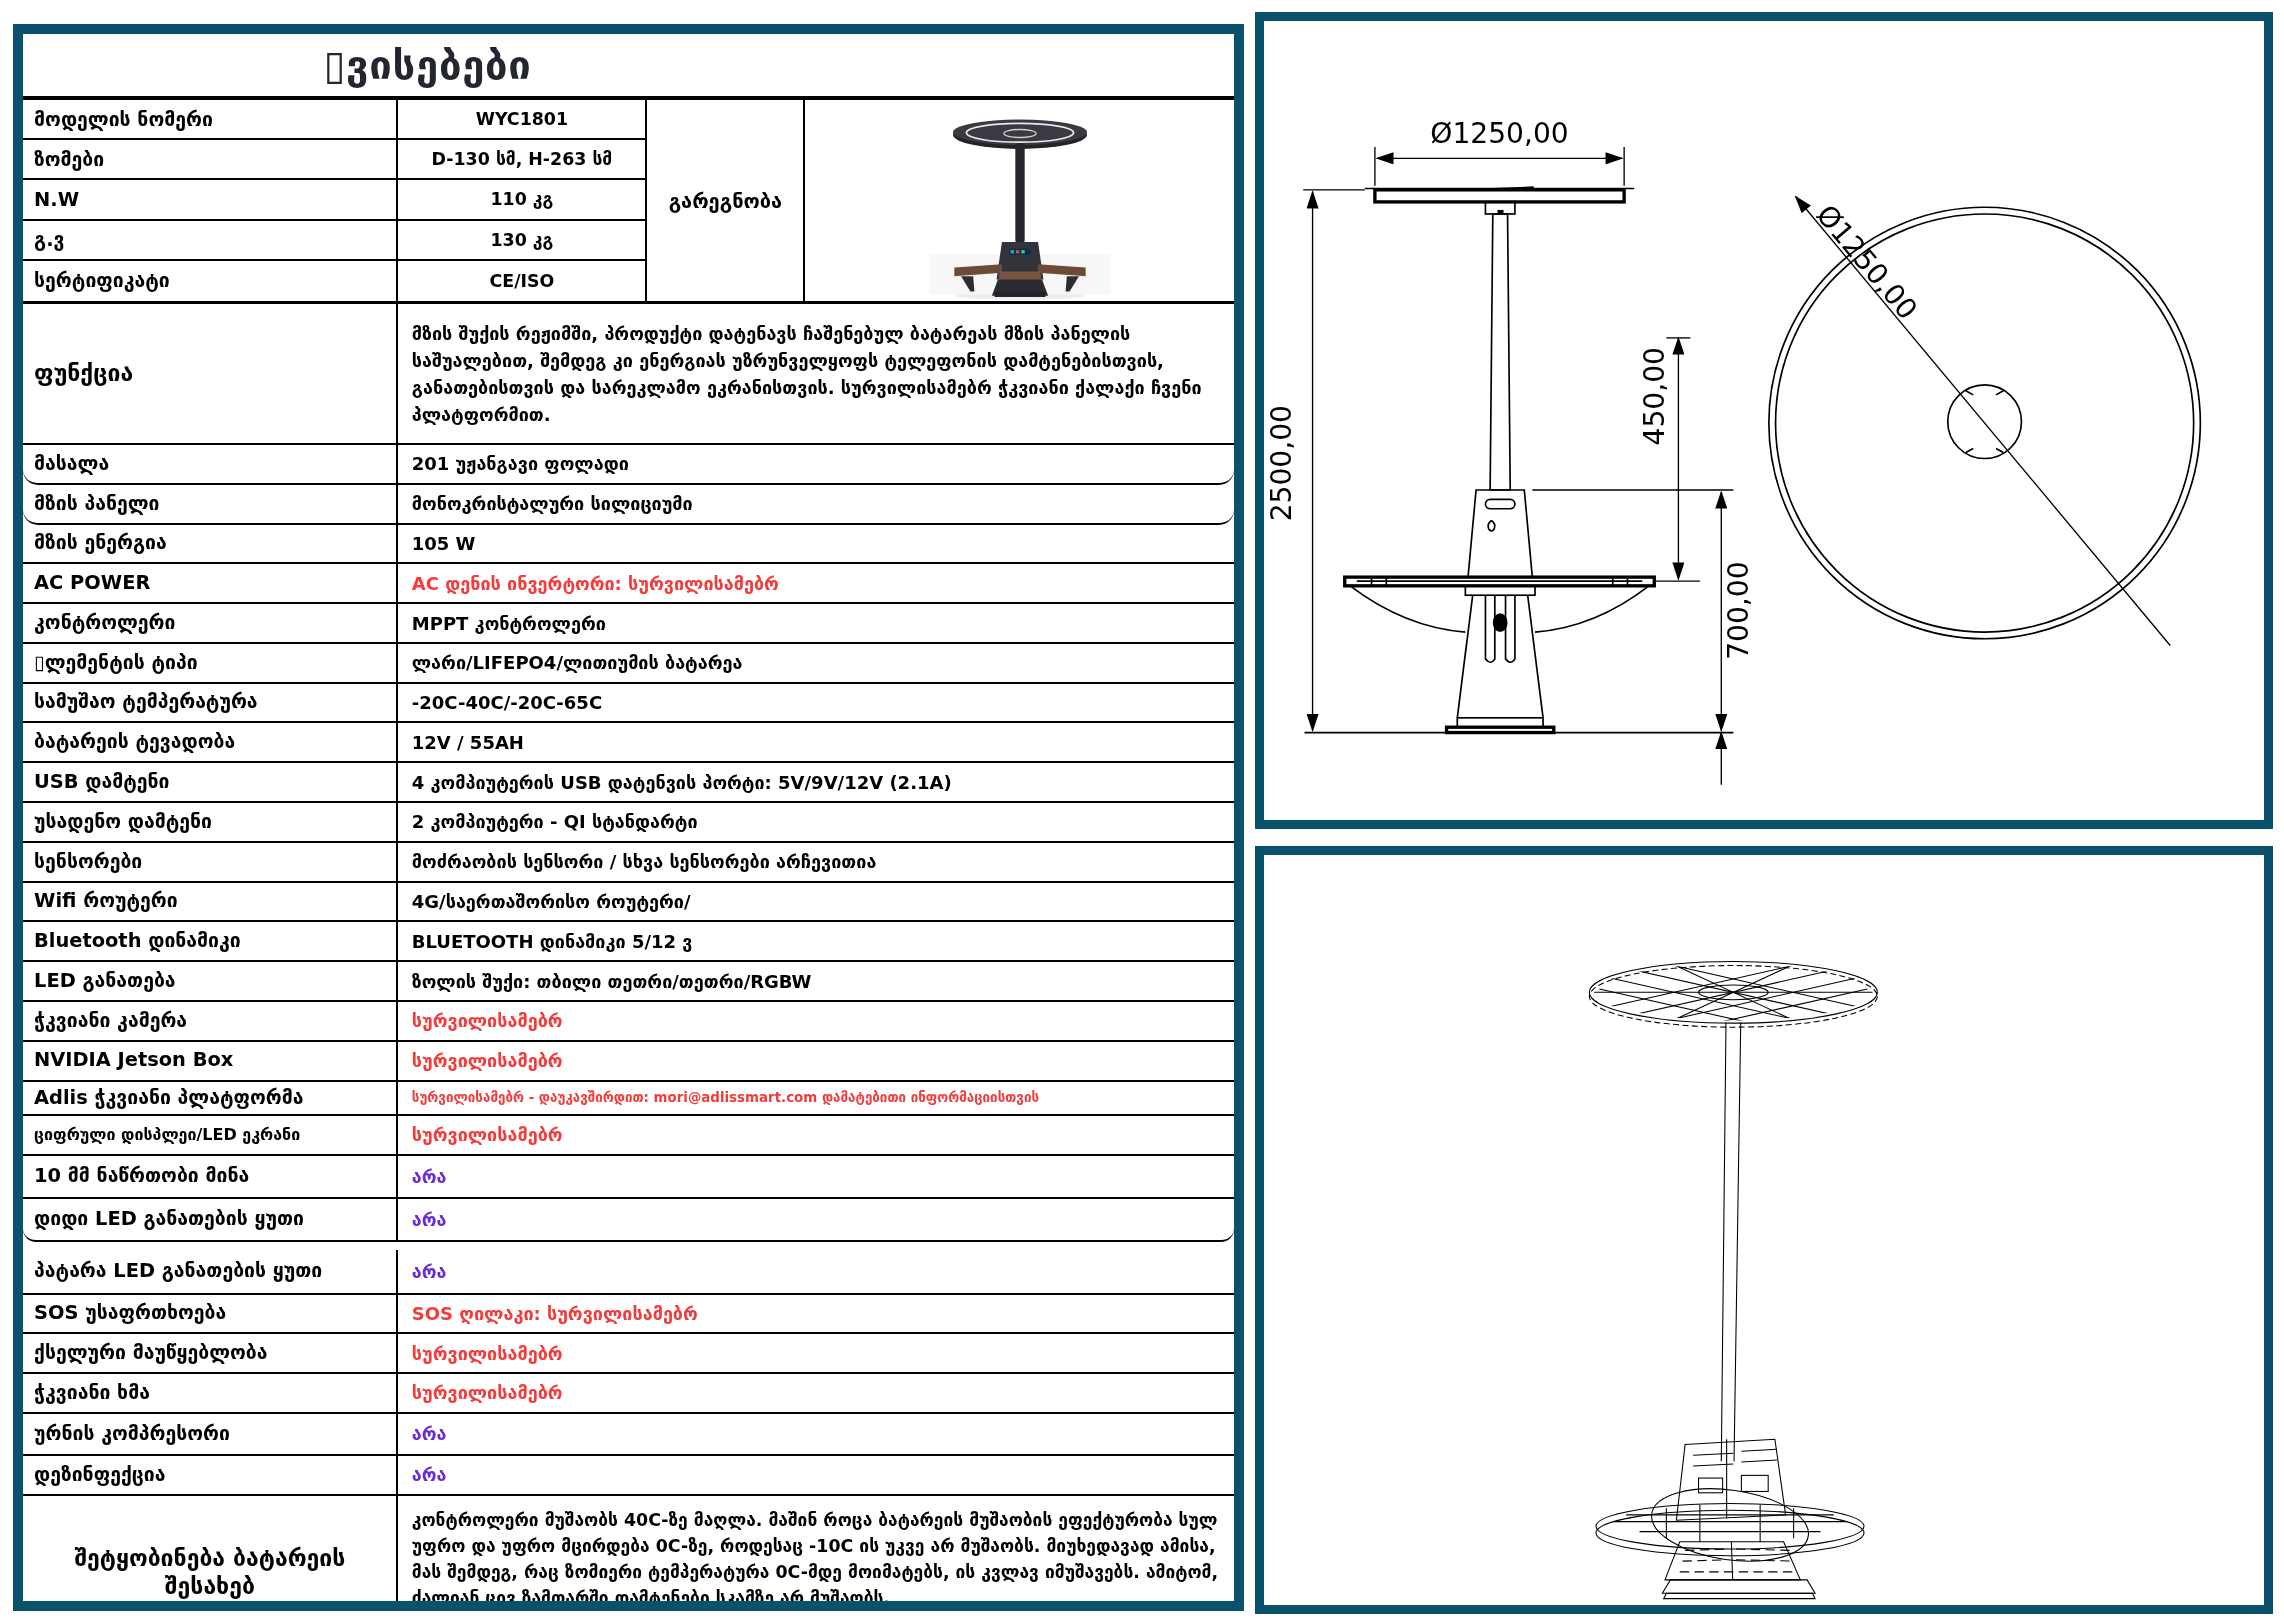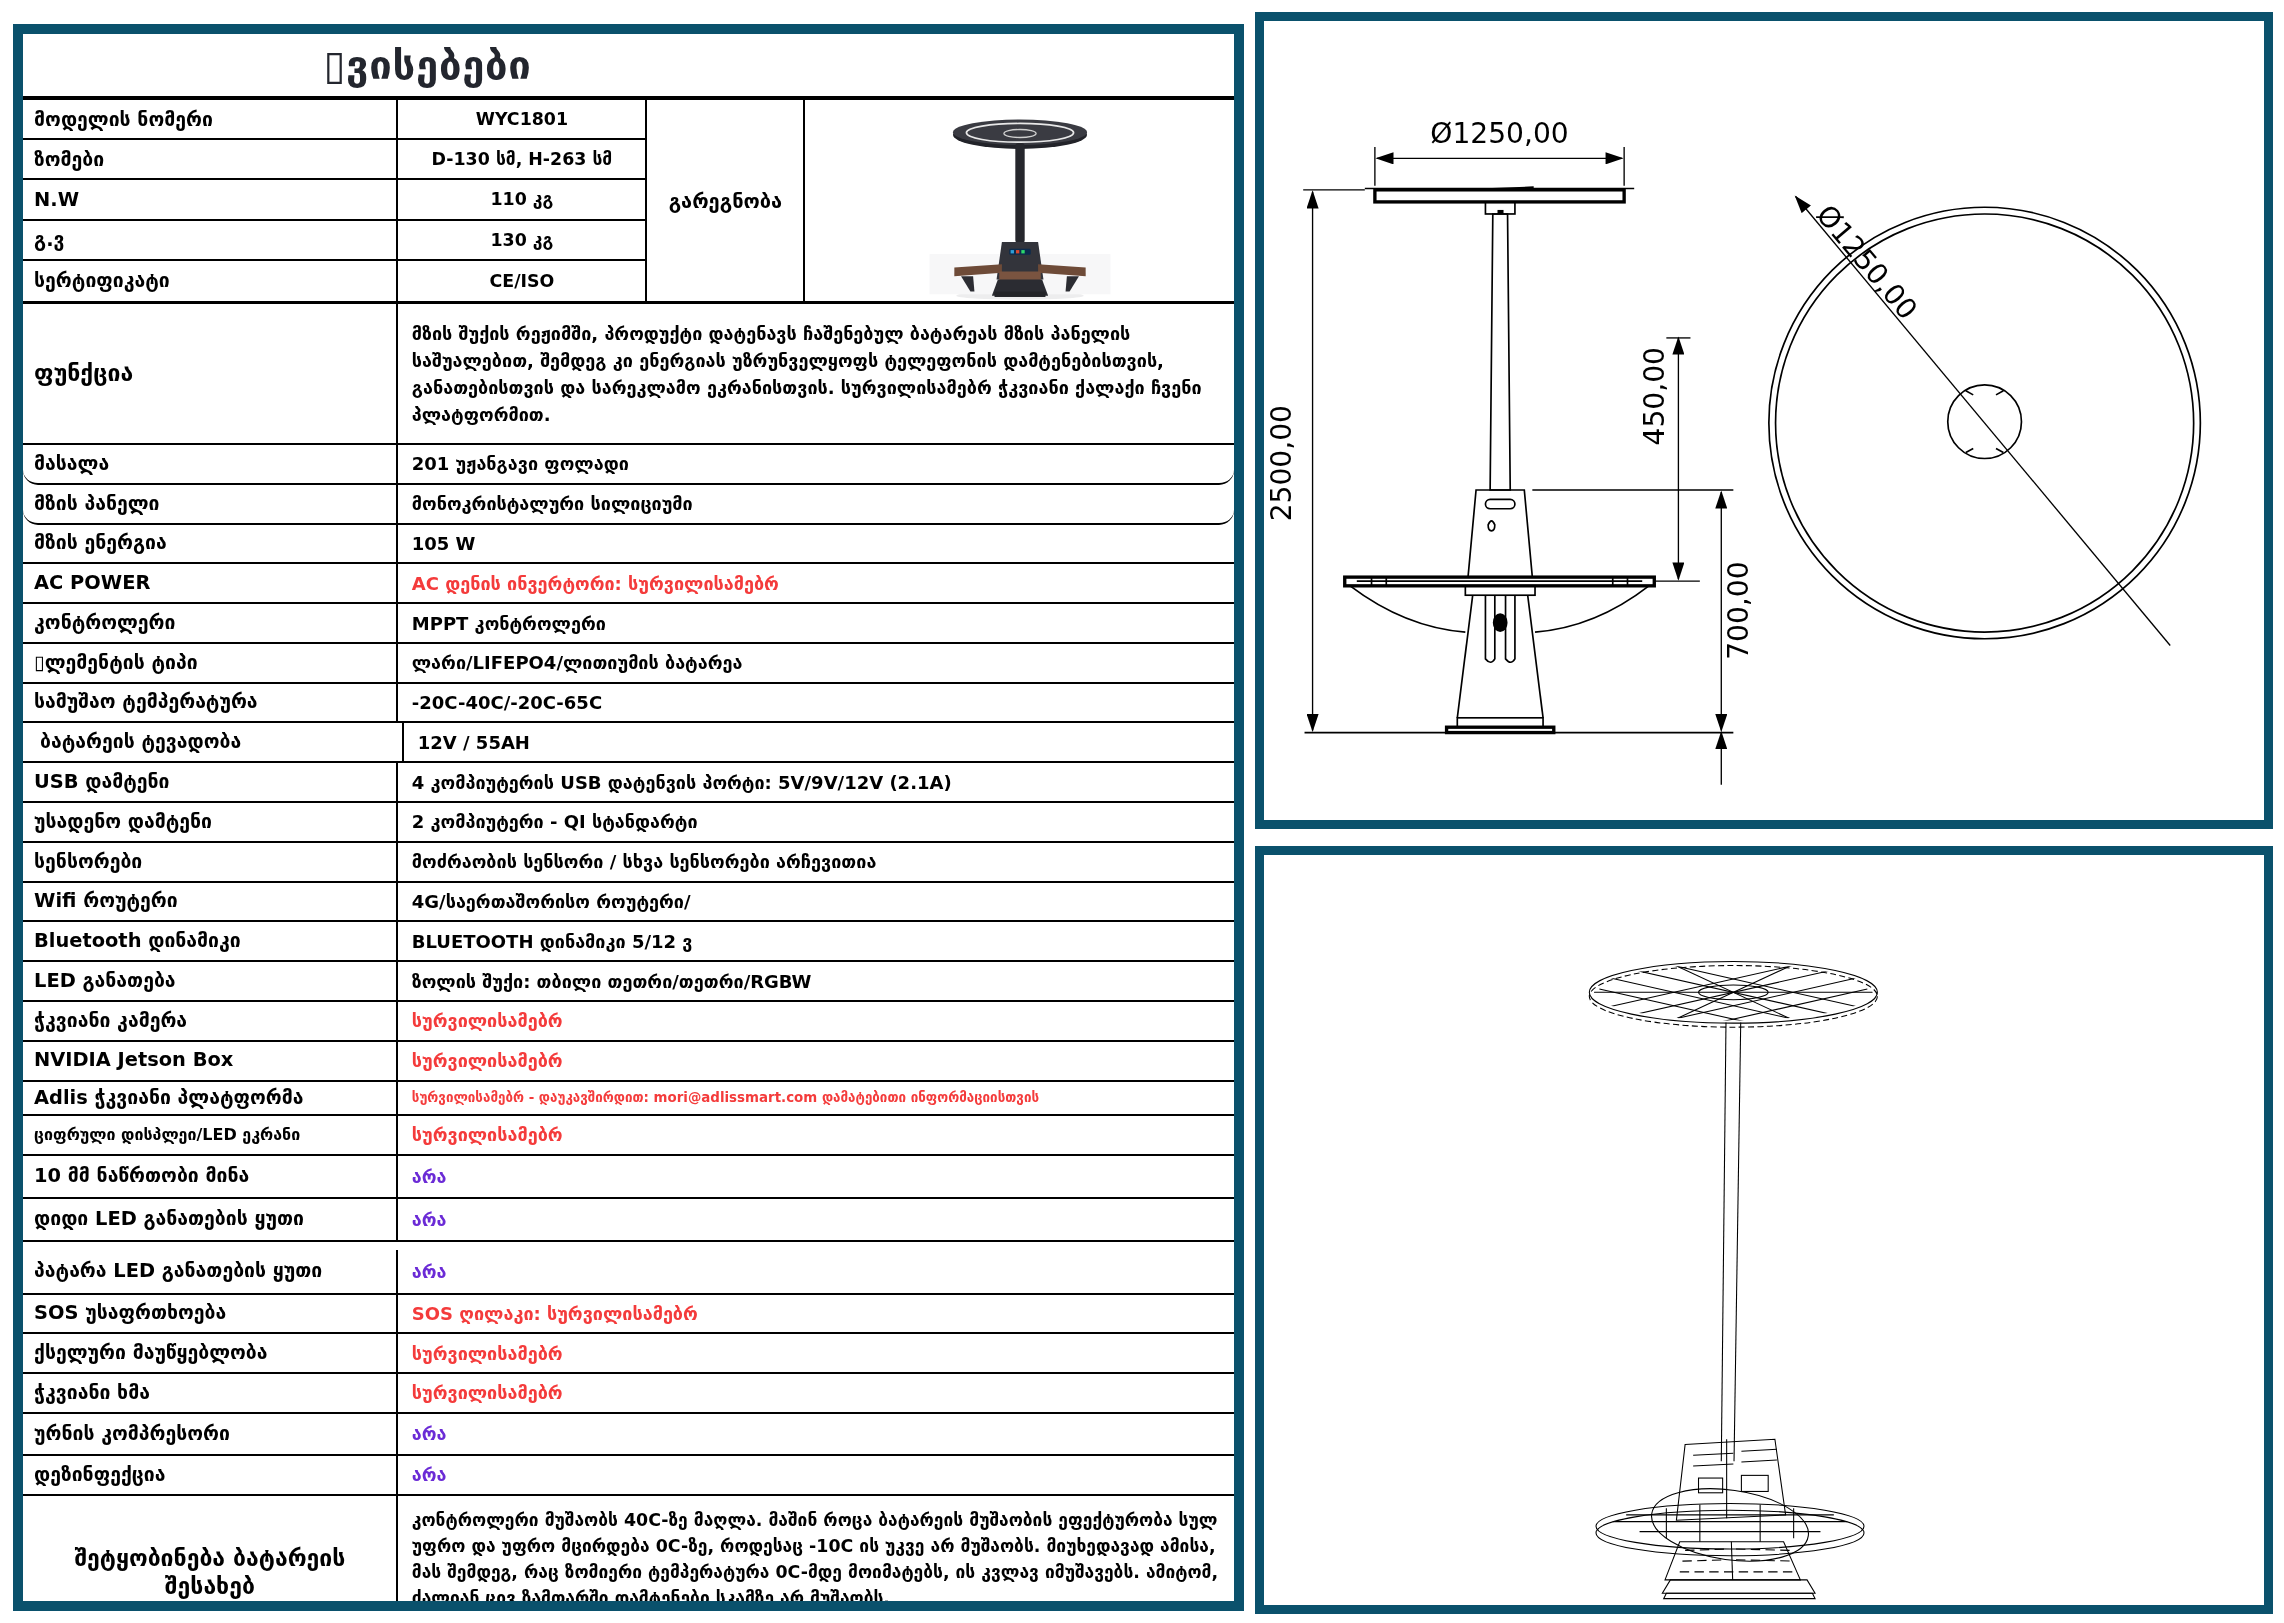--- a/index.html
+++ b/index.html
@@ -169,21 +169,21 @@
   <div class="srow" style="min-height: 32px;">
     <div class="slabel">▯ლემენტის ტიპი</div>
     <div class="svalue">ლარი/LIFEPO4/ლითიუმის ბატარეა</div>
   </div>
 
   <div class="srow" style="min-height: 32px;">
     <div class="slabel">სამუშაო ტემპერატურა</div>
     <div class="svalue">-20C-40C/-20C-65C</div>
   </div>
 
-  <div class="srow" style="min-height: 31.5px; padding-left: 6px;">
+  <div class="srow" style="min-height: 31.5px;">
     <div class="slabel">ბატარეის ტევადობა</div>
     <div class="svalue">12V / 55AH</div>
   </div>
 
   <div class="srow" style="min-height: 31.5px;">
     <div class="slabel">USB დამტენი</div>
     <div class="svalue">4 კომპიუტერის USB დატენვის პორტი: 5V/9V/12V (2.1A)</div>
   </div>
 
   <div class="srow" style="min-height: 31.5px;">
@@ -229,21 +229,21 @@
   <div class="srow" style="min-height: 36px;">
     <div class="slabel small">ციფრული დისპლეი/LED ეკრანი</div>
     <div class="svalue red">სურვილისამებრ</div>
   </div>
 
   <div class="srow" style="min-height: 43px;">
     <div class="slabel">10 მმ ნაწრთობი მინა</div>
     <div class="svalue purple">არა</div>
   </div>
 
-  <div class="srow" style="min-height: 43px;">
+  <div class="srow" style="min-height: 43px; border-radius: 13px;">
     <div class="slabel">დიდი LED განათების ყუთი</div>
     <div class="svalue purple">არა</div>
   </div>
 
   <div class="srow" style="min-height: 45px; margin-top: 8px;">
     <div class="slabel">პატარა LED განათების ყუთი</div>
     <div class="svalue purple">არა</div>
   </div>
 
   <div class="srow" style="min-height: 39px;">

